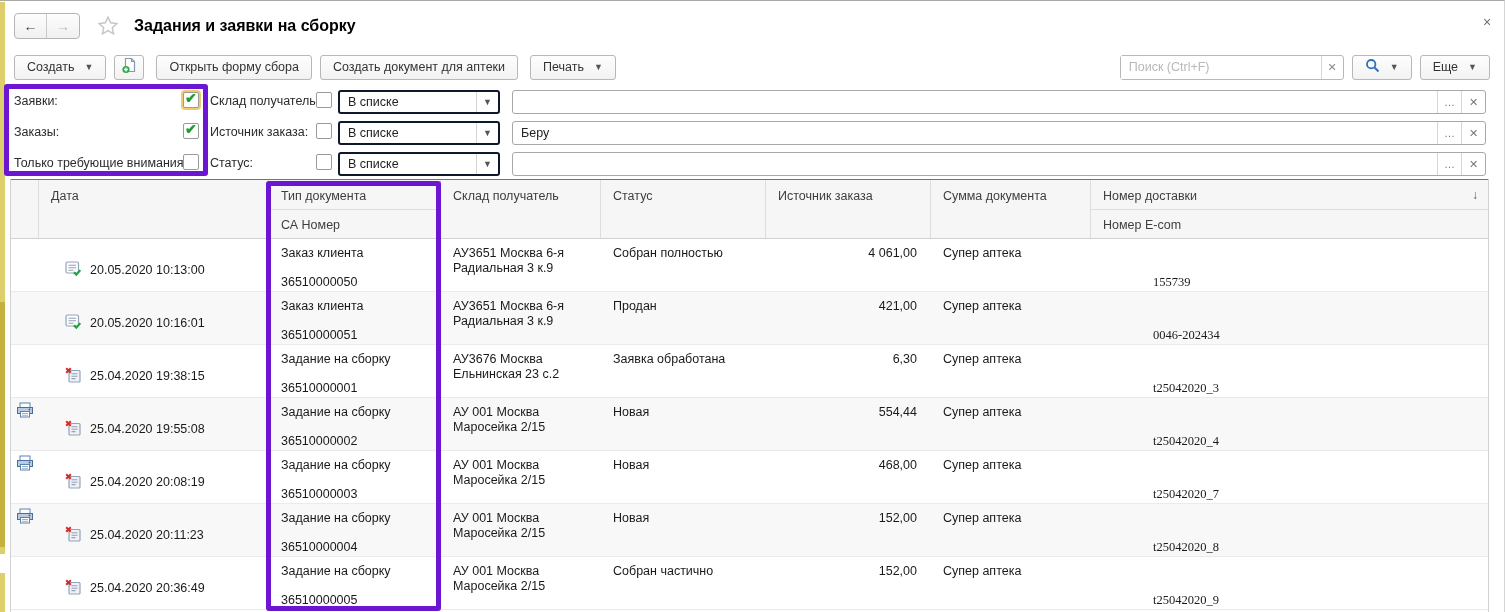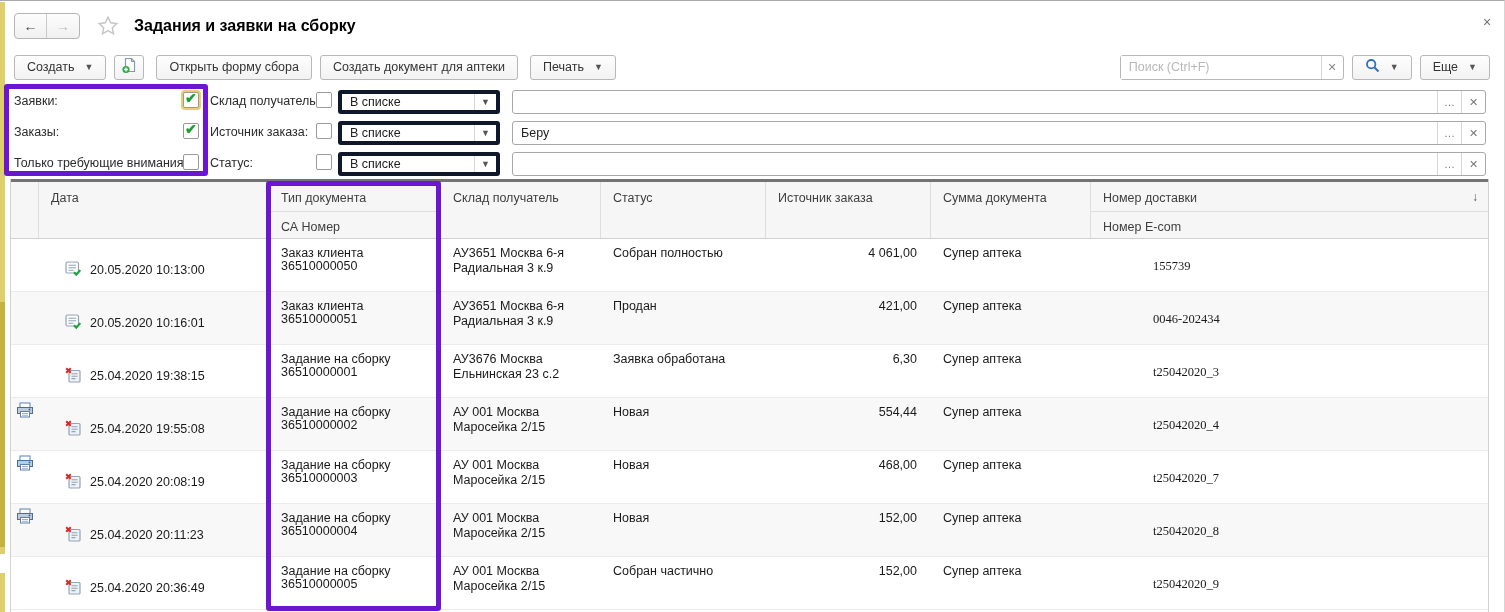--- a/index.html
+++ b/index.html
@@ -41,43 +41,43 @@
   .search-clear { width:22px; height:23px; border:none; border-left:1px solid #d6d6d6; background:transparent; color:#888; font-size:11px; cursor:pointer; }
 
   
   .filters { position:absolute; left:0; top:86px; right:0; height:92px; font-size:12.5px; }
   .frow { position:absolute; left:0; right:0; height:26px; }
   .frow.r1 { top:2px; } .frow.r2 { top:33px; } .frow.r3 { top:64px; }
   .flabel { position:absolute; top:5px; color:#2b2b2b; white-space:nowrap; }
   .cb { position:absolute; top:3px; width:16px; height:16px; border:1px solid #9a9a9a; border-radius:2px; background:#fff; cursor:pointer; }
   .cb.checked::after { content:"✔"; position:absolute; left:1px; top:-3px; font-size:14px; font-weight:bold; color:var(--green,#1d9e30); }
   .cb.focused { box-shadow:0 0 0 2px rgba(233,186,62,.75); }
-  .combo { position:absolute; left:338px; top:1px; width:162px; height:24px; border:4px solid #0f172a; border-radius:3px;
+  .combo { position:absolute; left:338px; top:1px; width:162px; height:24px; border:2px solid #0f172a; border-radius:3px;
     background:#fff; display:flex; align-items:center; cursor:pointer; }
   .combo .ctext { flex:1; padding:0 8px; color:#222; }
   .combo .carr { width:22px; align-self:stretch; border-left:1px solid #d6d6d6; display:flex; align-items:center; justify-content:center;
     font-size:9px; color:#555; }
   .efield { position:absolute; left:512px; right:18px; top:1px; height:24px; border:1px solid #a8a8a8; border-radius:3px;
     background:#fff; display:flex; align-items:center; }
   .efield .fval { flex:1; border:none; outline:none; padding:0 8px; font-size:12.5px; font-family:"Liberation Sans",sans-serif; color:#222; background:transparent; }
   .efield .fbtn { width:24px; height:22px; border:none; border-left:1px solid #d6d6d6; background:transparent; color:#777; font-size:11px; cursor:pointer; }
 
   
   .tbl { position:absolute; left:10px; top:178px; width:1479px; bottom:0; border-left:1px solid #d2d2d2; border-right:1px solid #d2d2d2; font-size:12.5px; }
   .grid { display:grid; grid-template-columns:28px 230px 172px 160px 165px 165px 160px 1fr; }
-  .thead { height:60px; background:#f6f6f6; border-top:3px solid #737373; border-bottom:1px solid #d2d2d2; color:#3e3e3e; }
+  .thead { height:60px; background:#f6f6f6; border-top:1px solid #737373; border-bottom:1px solid #d2d2d2; color:#3e3e3e; }
   .th { position:relative; border-right:1px solid #dedede; padding:9px 0 0 12px; }
   .th:last-child { border-right:none; }
   .th .sub { position:absolute; left:12px; top:38px; }
   .th .hdiv { position:absolute; left:0; right:0; top:29px; height:1px; background:#dedede; }
   .th .sort { position:absolute; right:10px; top:8px; color:#555; font-size:12px; }
   .trow { position:relative; height:53px; border-bottom:1px solid #ebebeb; background:#fff; cursor:pointer; }
   .trow.alt { background:#f8f8f8; }
   .td { position:relative; padding:7px 0 0 12px; line-height:15px; }
-  .td .line2 { position:absolute; left:12px; top:20px; white-space:nowrap; }
+  .td .line2 { position:absolute; left:12px; top:36px; white-space:nowrap; }
   .td-icon { padding:5px 0 0 5px; }
   .td-date { display:flex; gap:8px; padding-left:26px;margin-top:16px; }
   .td-date .dt { padding-top:1px; white-space:nowrap; }
   .td-sum { text-align:right; padding-right:14px; white-space:nowrap; }
   .td-delivery .line2 { left:62px;font-family:Liberation Serif, serif; }
   .docicon { display:inline-flex; margin-top:-1px; }
 
   
   .hl { position:absolute; border:5px solid var(--purple,#6c16d2); border-radius:3px; pointer-events:none; z-index:20; }
   .hl-filters { left:4px; top:83px; width:204px; height:92px; }

